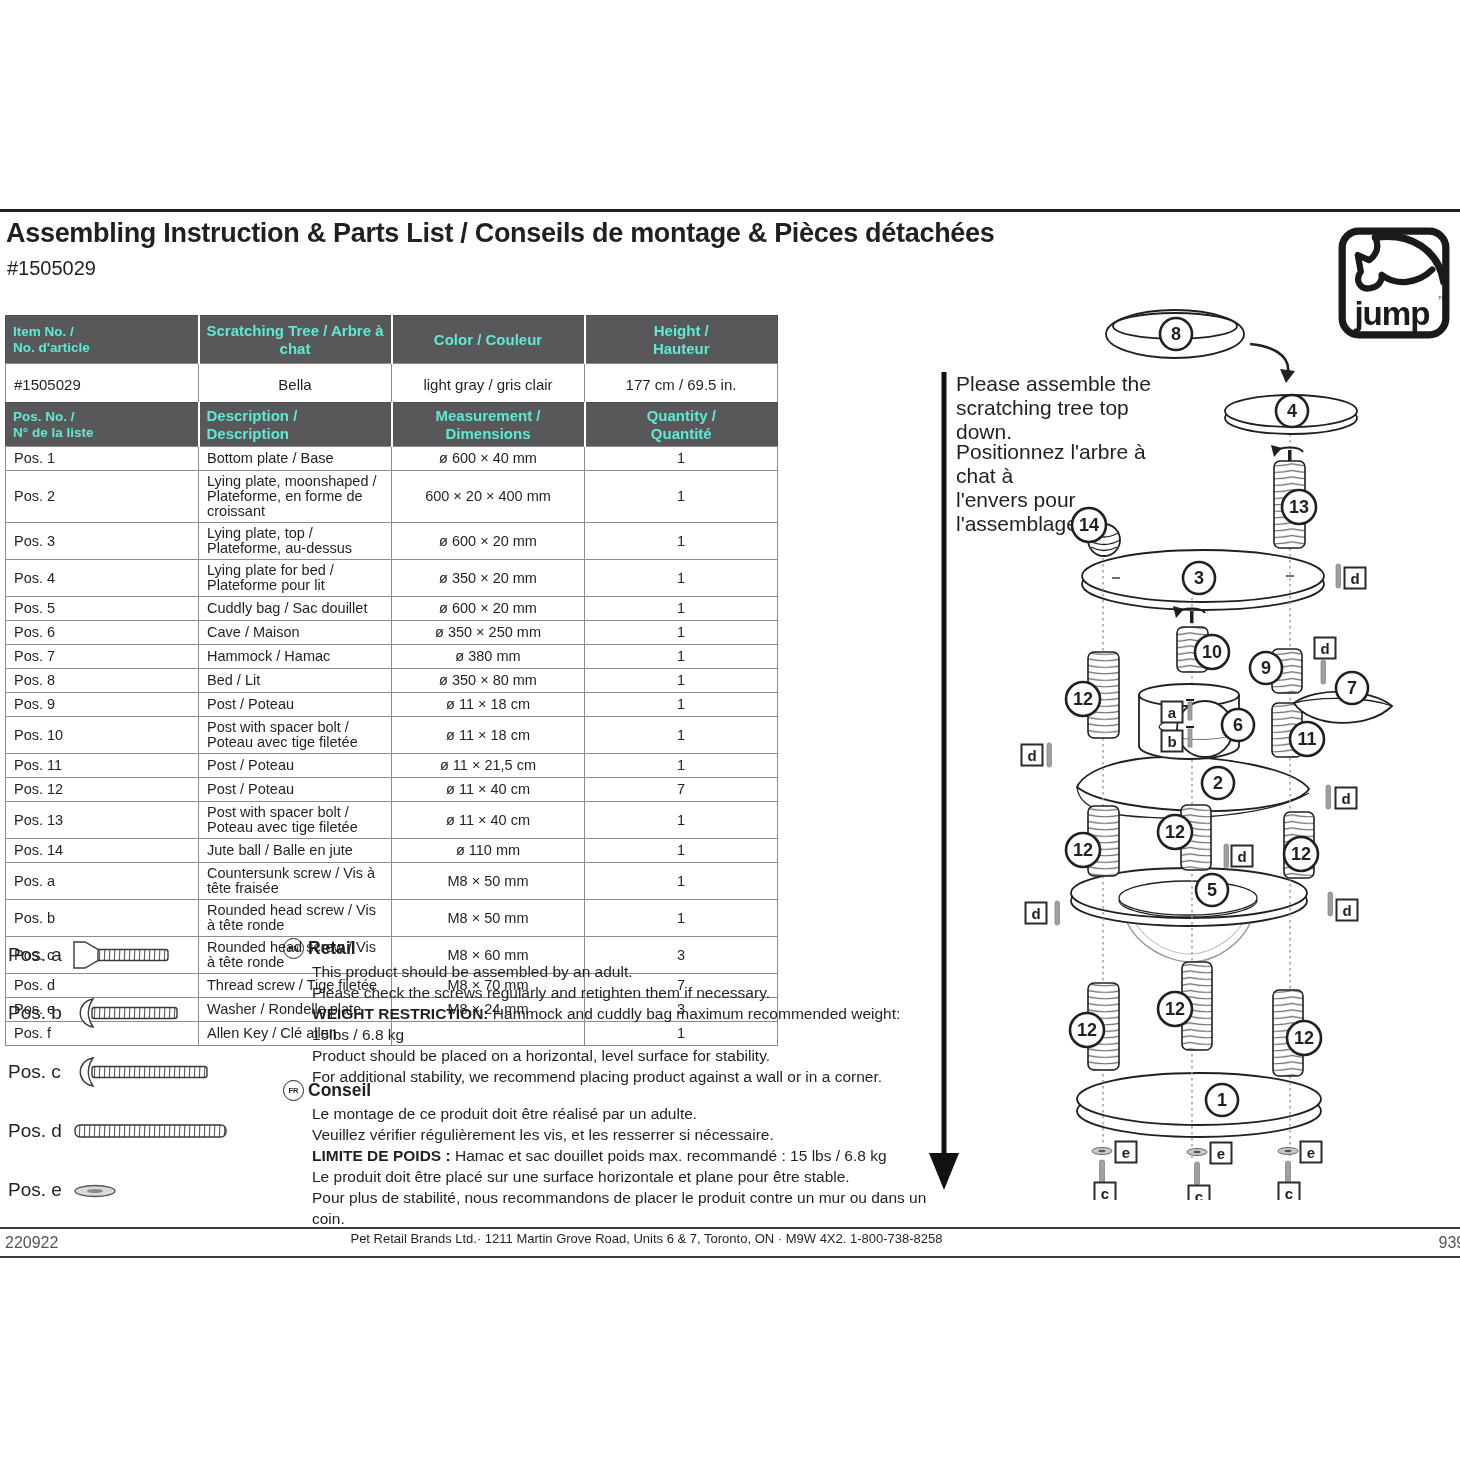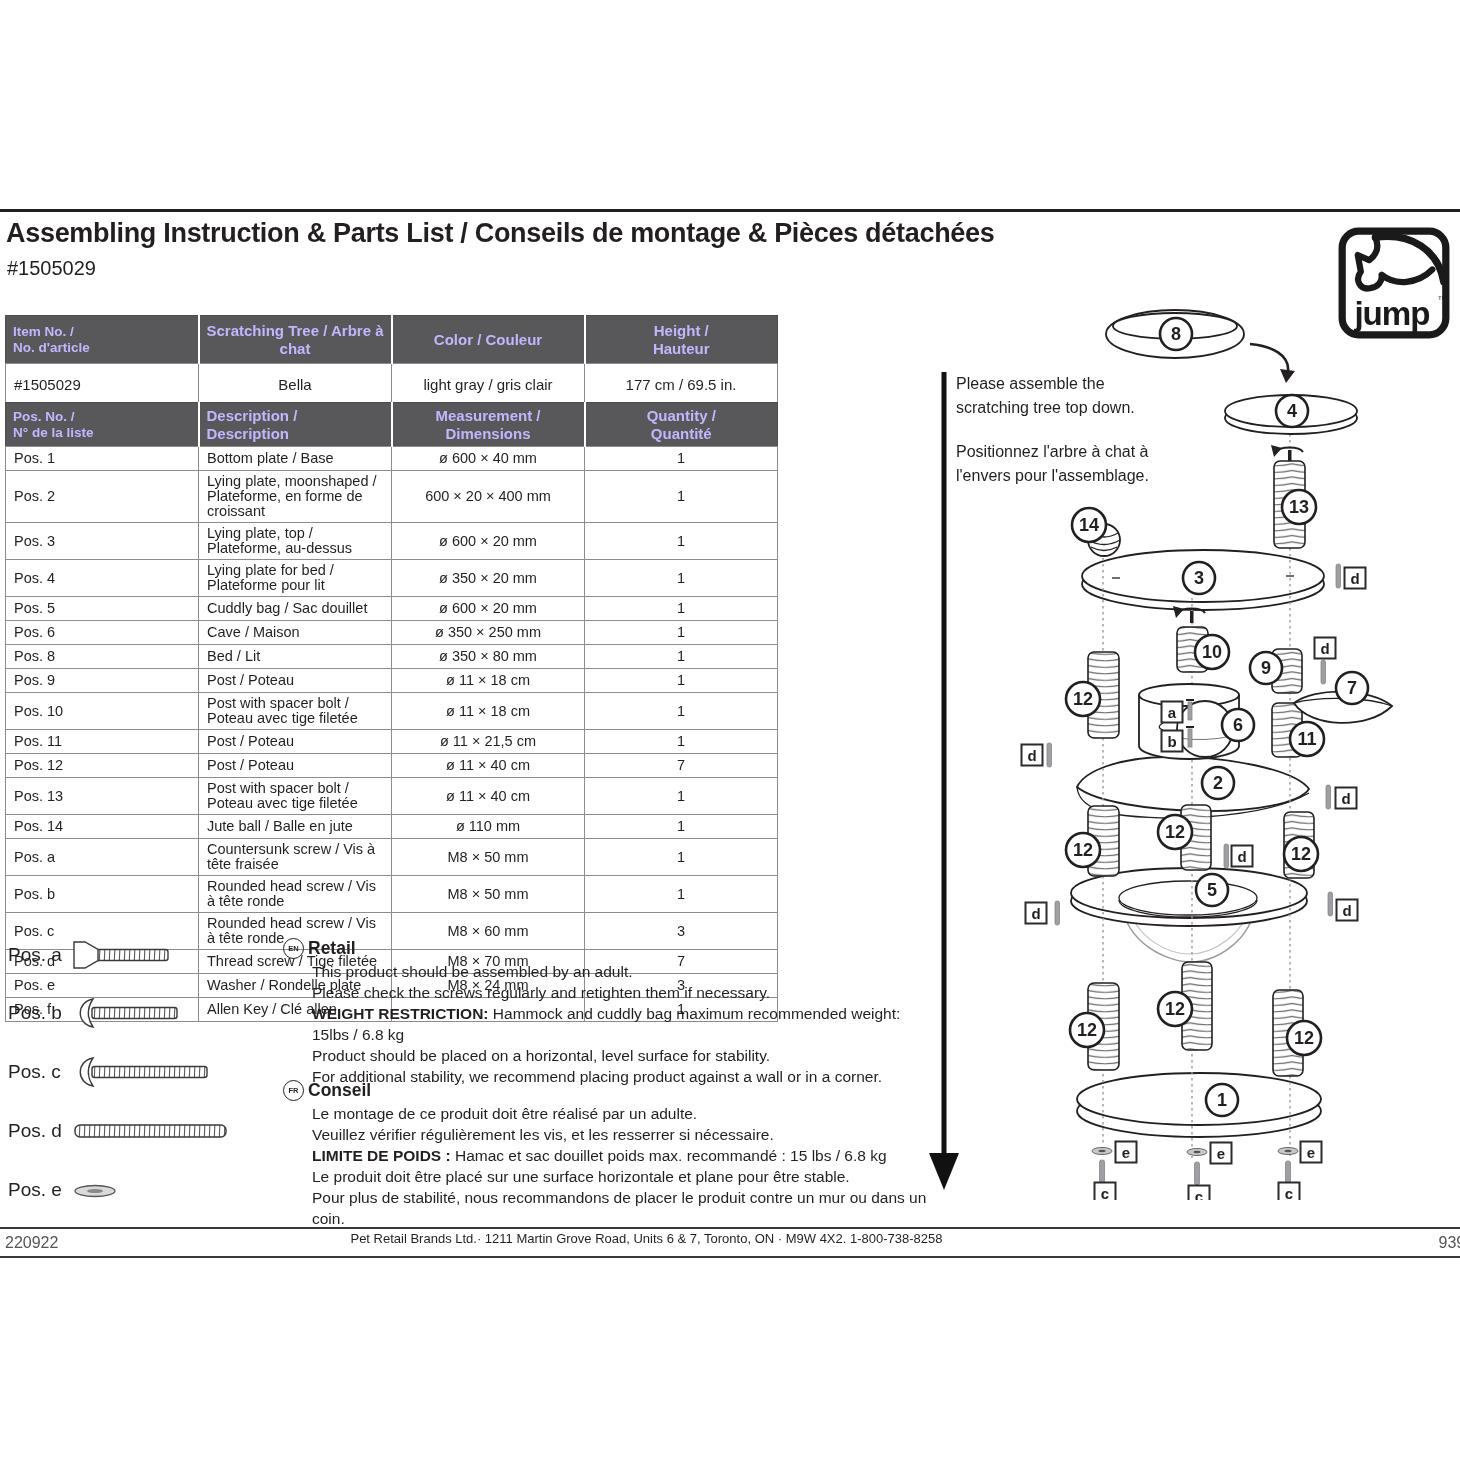--- a/index.html
+++ b/index.html
@@ -4,21 +4,21 @@
 <style>
   html,body{margin:0;padding:0;background:#e8e8e8;}
   .page{position:relative;width:1460px;height:1460px;background:#ffffff;overflow:hidden;
         font-family:"Liberation Sans",sans-serif;color:#231f20;padding-left:36px;}
   .abs{position:absolute;}
   .rule{position:absolute;left:0;width:1460px;background:#231f20;}
   .doc-title{position:absolute;left:6px;top:218px;font-size:27px;font-weight:bold;letter-spacing:-0.3px;}
   .item-no{position:absolute;left:7px;top:257px;font-size:20px;}
   
   table{border-collapse:collapse;table-layout:fixed;position:absolute;left:5px;background:#fff;border:1px solid #4d4d4d;}
-  th{background:#58585b;color:#c4b5fd;font-weight:bold;white-space:pre-line;padding:4px 7px;line-height:1.18;border-right:2px solid #fff;}
+  th{background:#58585b;color:#5eead4;font-weight:bold;white-space:pre-line;padding:4px 7px;line-height:1.18;border-right:2px solid #fff;}
   th:last-child{border-right:none;}
   td{border:1px solid #8c8c8c;white-space:pre-line;background:#fff;}
   #product-table{top:315px;width:773px;}
   #product-table th{font-size:15px;height:39px;text-align:center;}
   #product-table th:first-child{font-size:13.5px;text-align:left;}
   #product-table td{font-size:15px;height:36px;text-align:center;padding:2px 8px;}
   #product-table td:first-child{text-align:left;}
   #parts-table{top:402px;width:773px;}
   #parts-table th{font-size:15px;height:33px;text-align:center;}
   #parts-table th:first-child{font-size:13.5px;text-align:left;}
@@ -28,21 +28,21 @@
   
   .hw-label{position:absolute;left:8px;font-size:19px;}
   .hw-svg{position:absolute;left:72px;}
   
   .advice{position:absolute;left:283px;width:648px;}
   .advice-head{display:flex;gap:4px;font-size:17.5px;font-weight:bold;}
   .lang-badge{display:inline-flex;align-items:center;justify-content:center;width:19px;height:19px;
               border:1.6px solid #231f20;border-radius:50%;font-size:7.5px;font-weight:bold;flex:0 0 auto;}
   .advice-lines{margin-left:29px;font-size:15.5px;line-height:21px;margin-top:2px;}
   
-  .diag-note{position:absolute;left:956px;width:220px;font-size:16px;line-height:24px;white-space:pre-line;}
+  .diag-note{position:absolute;left:956px;width:220px;font-size:21px;line-height:24px;white-space:pre-line;}
   
   .footer-text{position:absolute;left:0;top:1231px;width:1293px;text-align:center;font-size:13px;}
   .footer-num{position:absolute;top:1234px;font-size:16px;color:#555;}
   
   .pl{fill:#fff;stroke:#231f20;stroke-width:1.8;}
   .thin{fill:none;stroke:#231f20;stroke-width:1.3;}
   .post{fill:url(#thr);stroke:#231f20;stroke-width:1.6;}
   .dot{stroke:#9a9a9a;stroke-width:1.4;stroke-dasharray:2.5 3.5;fill:none;}
   .rod{fill:#9d9fa2;stroke:#85878a;stroke-width:0.8;}
   .co circle{fill:#fff;stroke:#231f20;stroke-width:2.6;}
@@ -152,20 +152,26 @@
           <td>ø 600 × 20 mm</td>
           <td>1</td>
         </tr>
         <tr>
           <td>Pos. 6</td>
           <td>Cave / Maison</td>
           <td>ø 350 × 250 mm</td>
           <td>1</td>
         </tr>
         <tr>
+          <td>Pos. 7</td>
+          <td>Hammock / Hamac</td>
+          <td>ø 380 mm</td>
+          <td>1</td>
+        </tr>
+        <tr>
           <td>Pos. 8</td>
           <td>Bed / Lit</td>
           <td>ø 350 × 80 mm</td>
           <td>1</td>
         </tr>
         <tr>
           <td>Pos. 9</td>
           <td>Post / Poteau</td>
           <td>ø 11 × 18 cm</td>
           <td>1</td>

